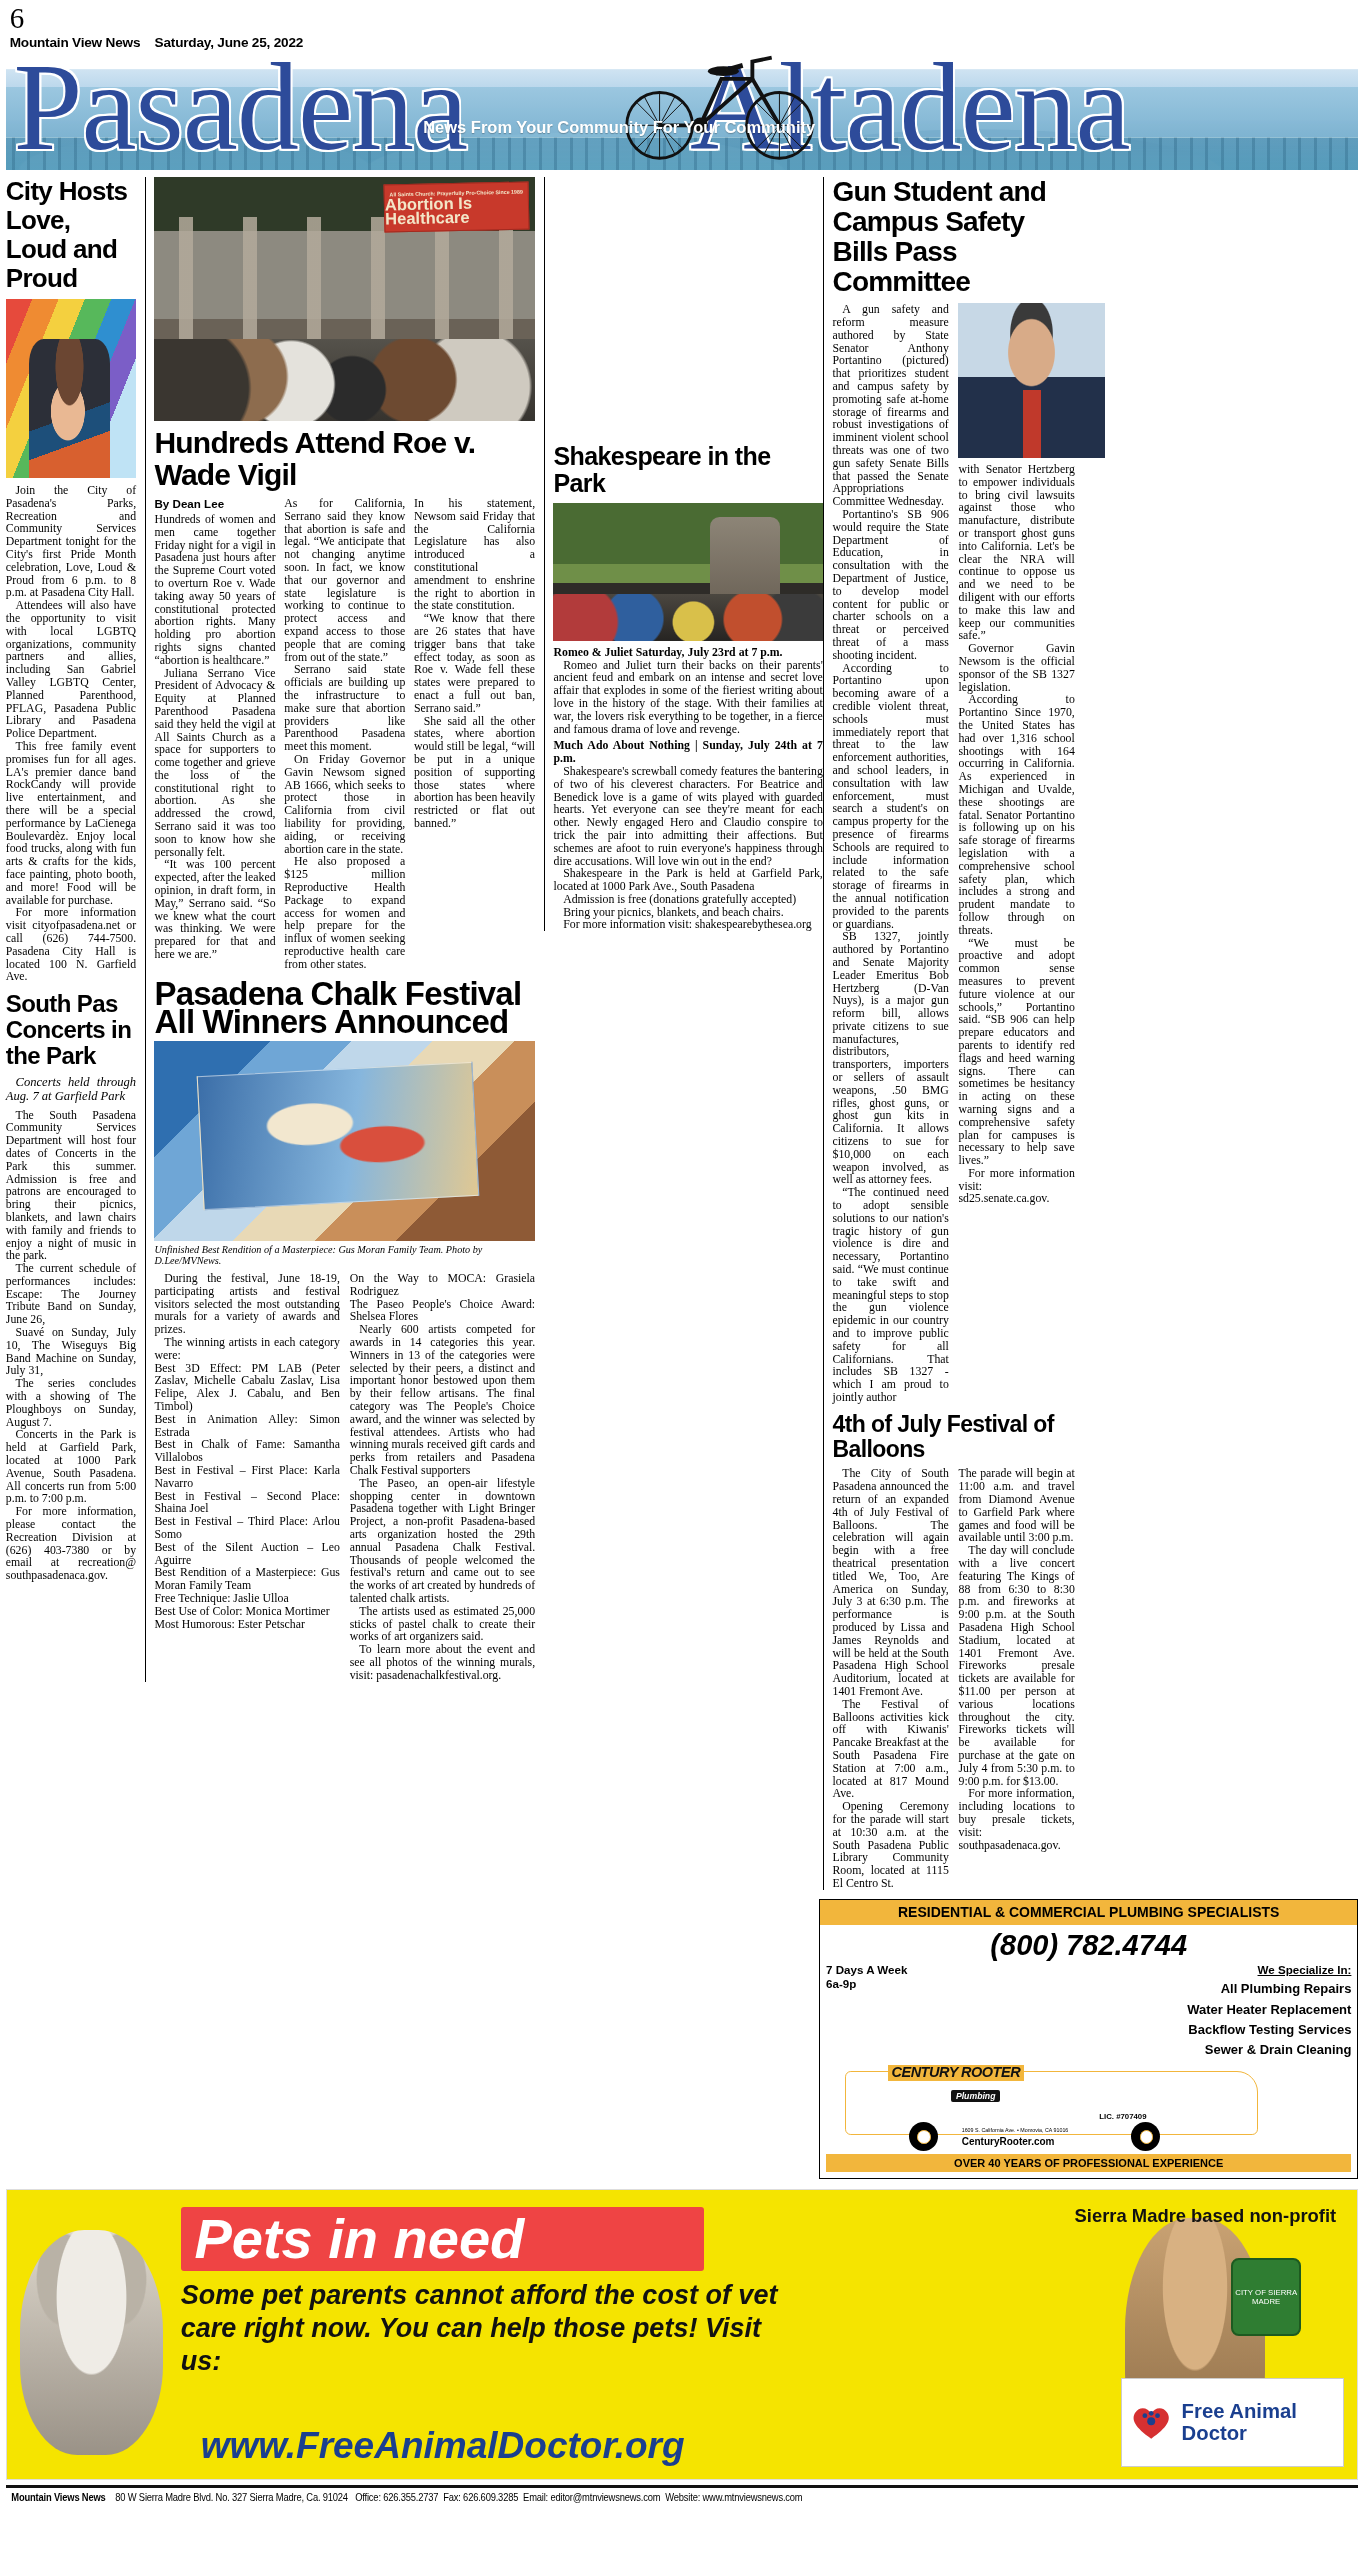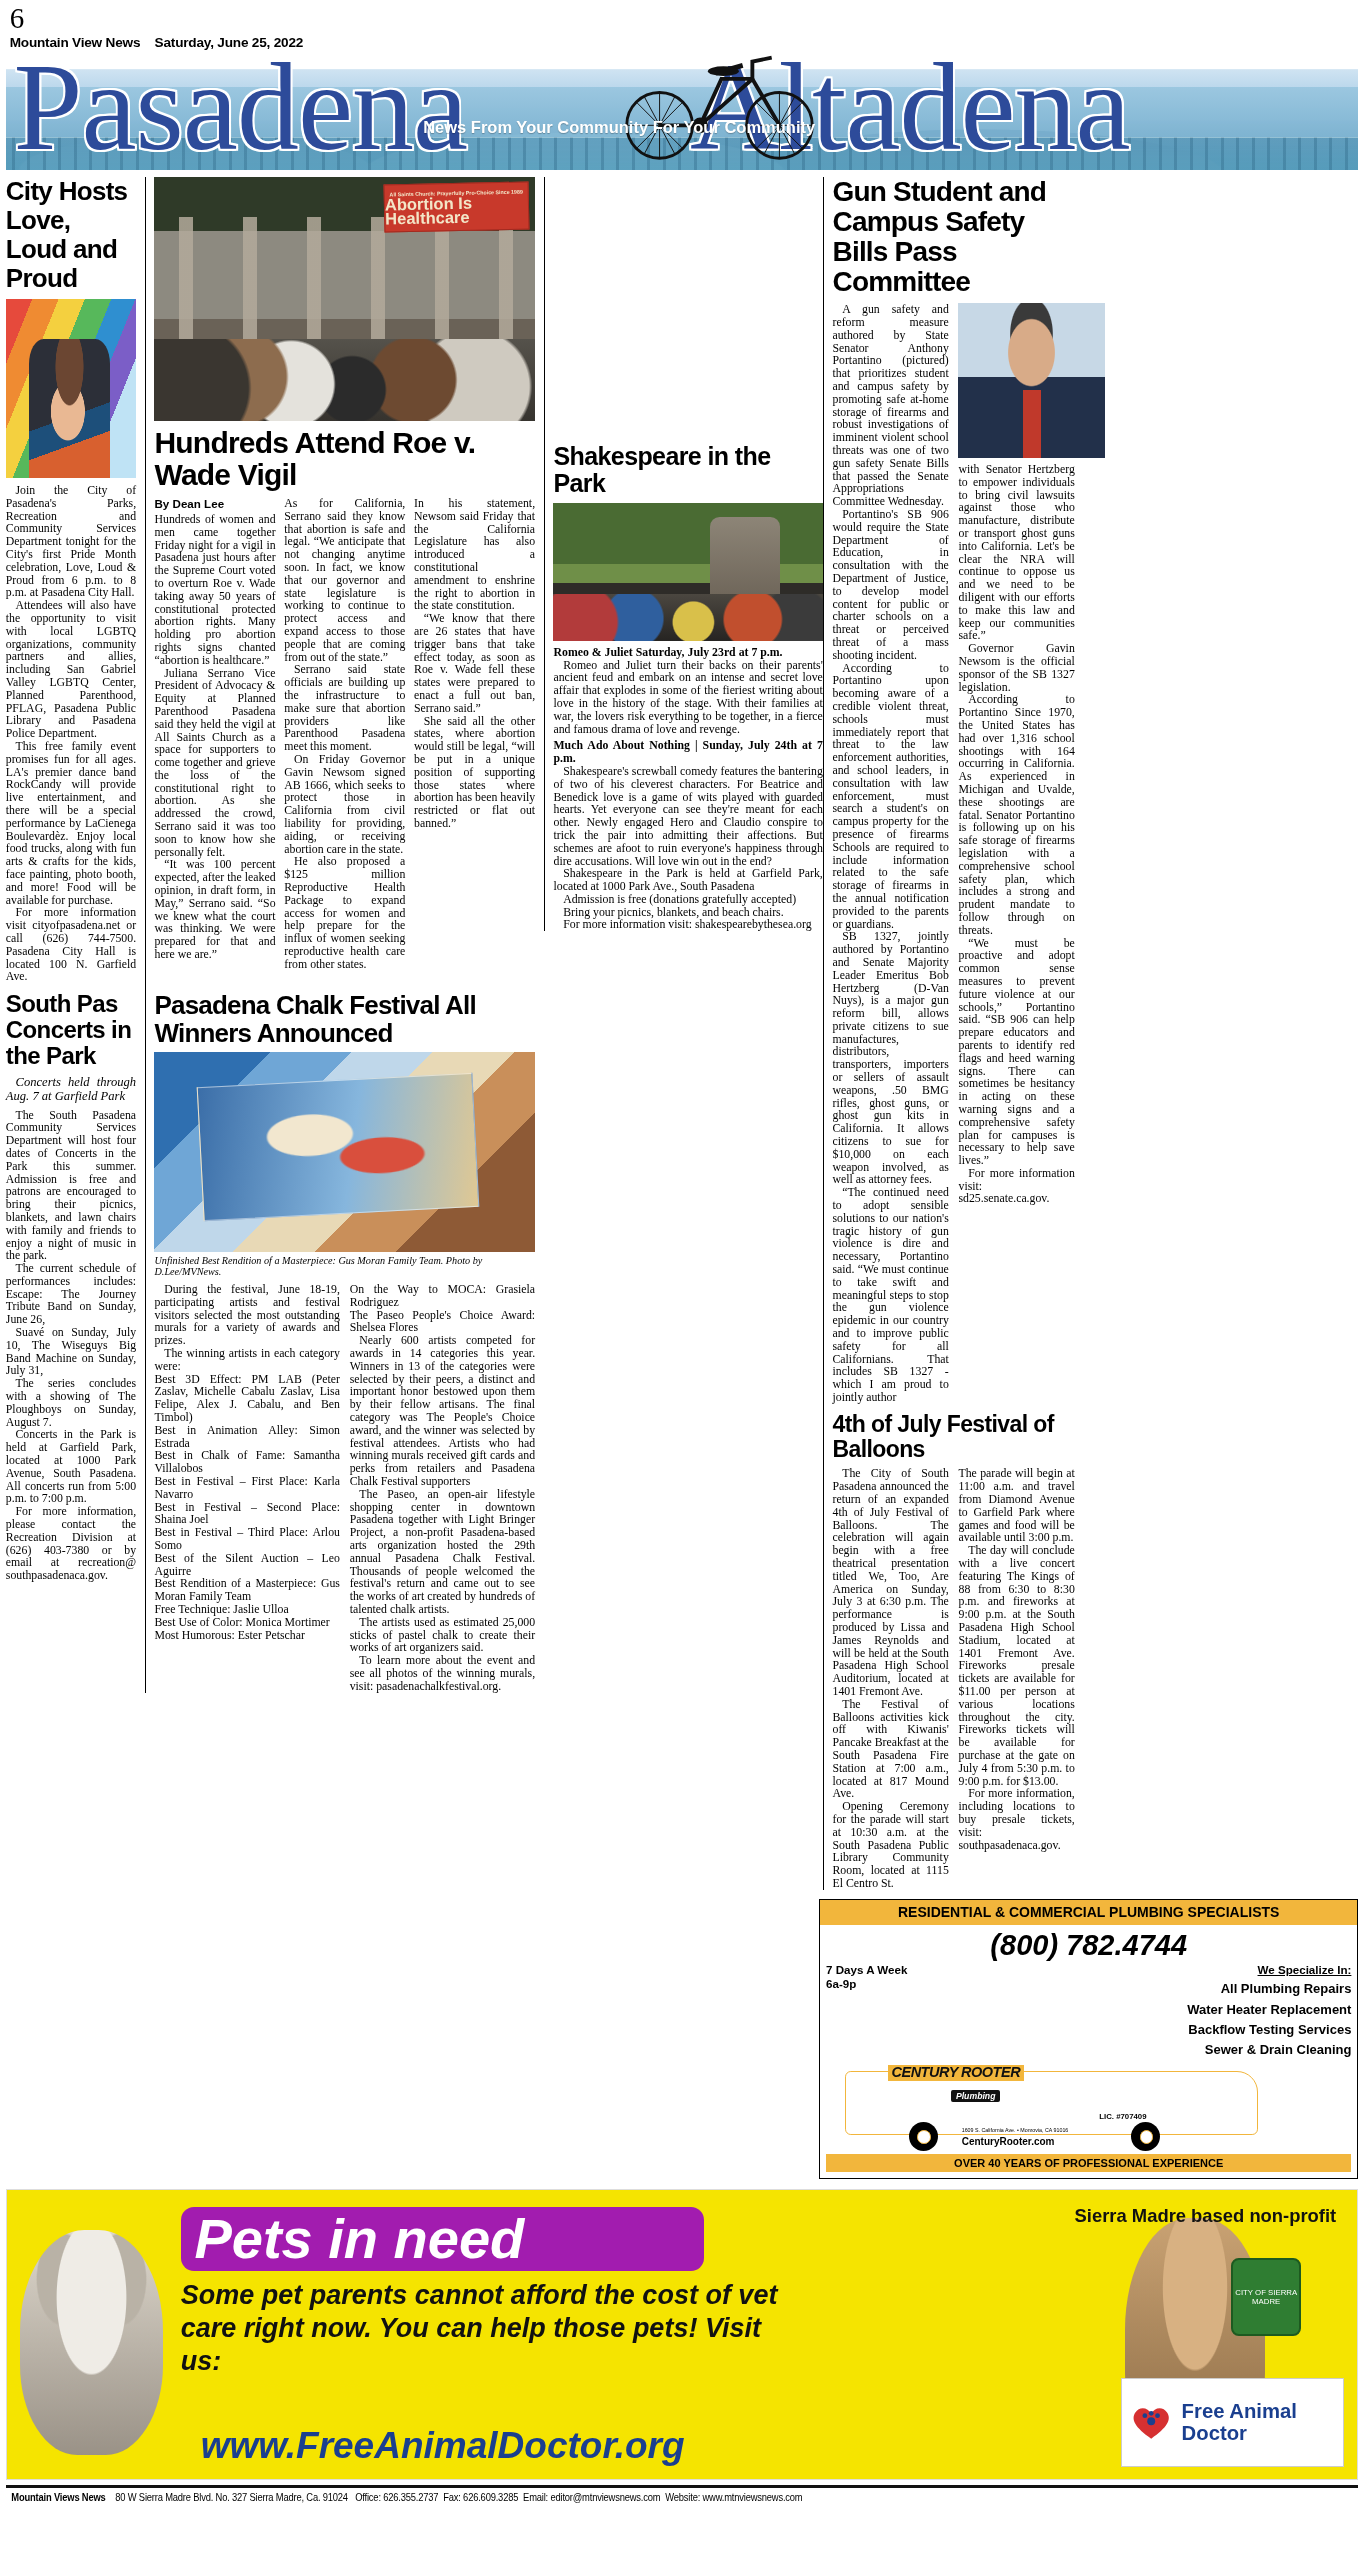--- a/index.html
+++ b/index.html
@@ -304,24 +304,24 @@
   }
   .pet-right .dog2 {
     position:absolute; left:4%; top:10%; width: 58%; height: 86%;
     background:
       radial-gradient(ellipse at 50% 28%, #d8b182 0 32%, transparent 33%),
       linear-gradient(to bottom,#c9a273,#8a6a44);
     border-radius: 45% 45% 38% 38%;
   }
   .pets-title {
     position:absolute; left: 174px; top: 17.4px; width: 523px;
-    background:#a21caf; color:#fff;
+    background:#ef4444; color:#fff;
     font-family:"Liberation Sans",sans-serif; font-weight:bold; font-style: italic;
     font-size: 56px; line-height: 60px; padding: 1.9px 13.6px;
-    border-radius: 13px;
+    border-radius: 3px;
   }
   .pets-sub {
     position:absolute; left: 174px; top: 89px; width: 601px;
     font-family:"Liberation Sans",sans-serif; font-weight:bold; font-style: italic;
     font-size: 27px; line-height: 33px; color:#111;
   }
   .pets-url {
     position:absolute; left: 194px; bottom: 11.6px;
     font-family:"Liberation Sans",sans-serif; font-weight:bold; font-style: italic;
     font-size: 37px; color:#1a3f8f;
@@ -447,21 +447,21 @@
           <p class="body">On Friday Governor Gavin Newsom signed AB 1666, which seeks to protect those in California from civil liability for providing, aiding, or receiving abortion care in the state.</p>
           <p class="body">He also proposed a $125 million Reproductive Health Package to expand access for women and help prepare for the influx of women seeking reproductive health care from other states.</p>
         </div>
         <div>
           <p class="body noind">In his statement, Newsom said Friday that the California Legislature has also introduced a constitutional amendment to enshrine the right to abortion in the state constitution.</p>
           <p class="body">“We know that there are 26 states that have trigger bans that take effect today, as soon as Roe v. Wade fell these states were prepared to enact a full out ban, Serrano said.”</p>
           <p class="body">She said all the other states, where abortion would still be legal, “will be put in a unique position of supporting those states where abortion has been heavily restricted or flat out banned.”</p>
         </div>
       </div>
 
-      <h2 class="hl-big" style="font-size:26px;line-height:28px;margin-top:20px">Pasadena Chalk Festival All Winners Announced</h2>
+      <h2 class="hl-big" style="font-size:33px;line-height:28px;margin-top:9px">Pasadena Chalk Festival All Winners Announced</h2>
       <div class="ph ph-chalk"></div>
       <div class="cutline">Unfinished Best Rendition of a Masterpiece: Gus Moran Family Team. Photo by D.Lee/MVNews.</div>
 
       <div class="subcols2">
         <div>
           <p class="body">During the festival, June 18-19, participating artists and festival visitors selected the most outstanding murals for a variety of awards and prizes.</p>
           <p class="body">The winning artists in each category were:</p>
           <p class="body noind">Best 3D Effect: PM LAB (Peter Zaslav, Michelle Cabalu Zaslav, Lisa Felipe, Alex J. Cabalu, and Ben Timbol)</p>
           <p class="body noind">Best in Animation Alley: Simon Estrada</p>
           <p class="body noind">Best in Chalk of Fame: Samantha Villalobos</p>

